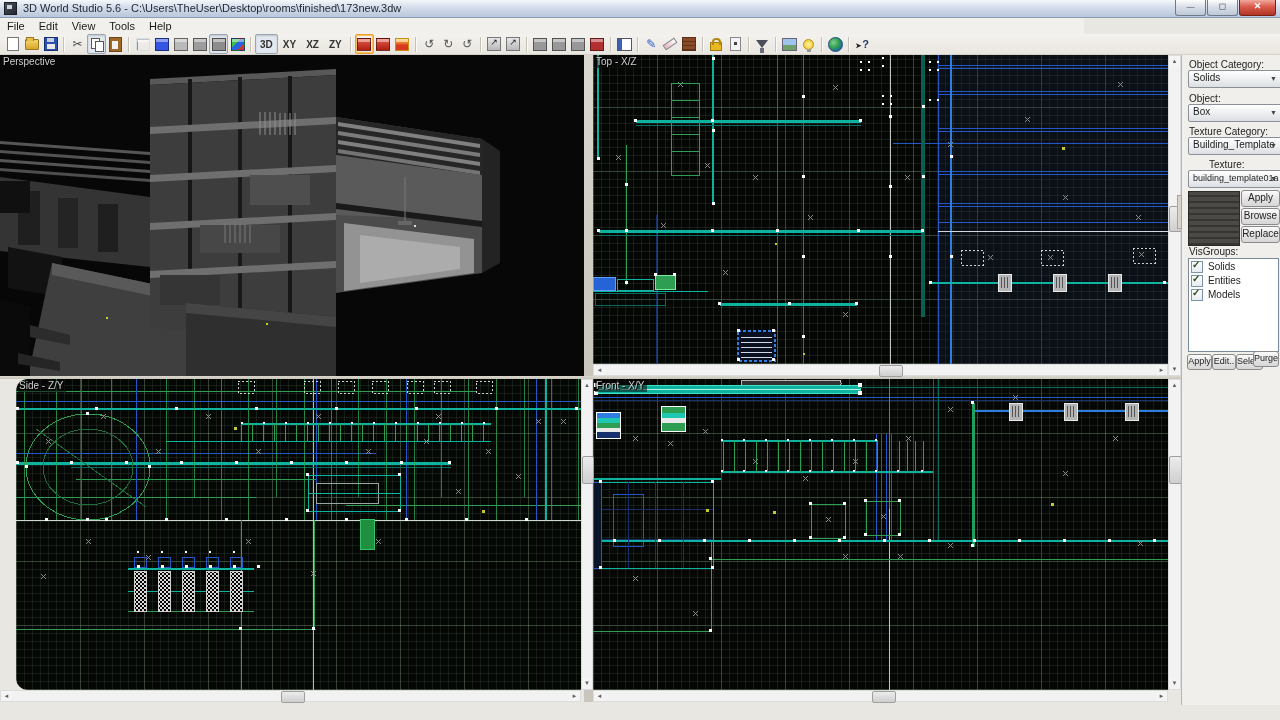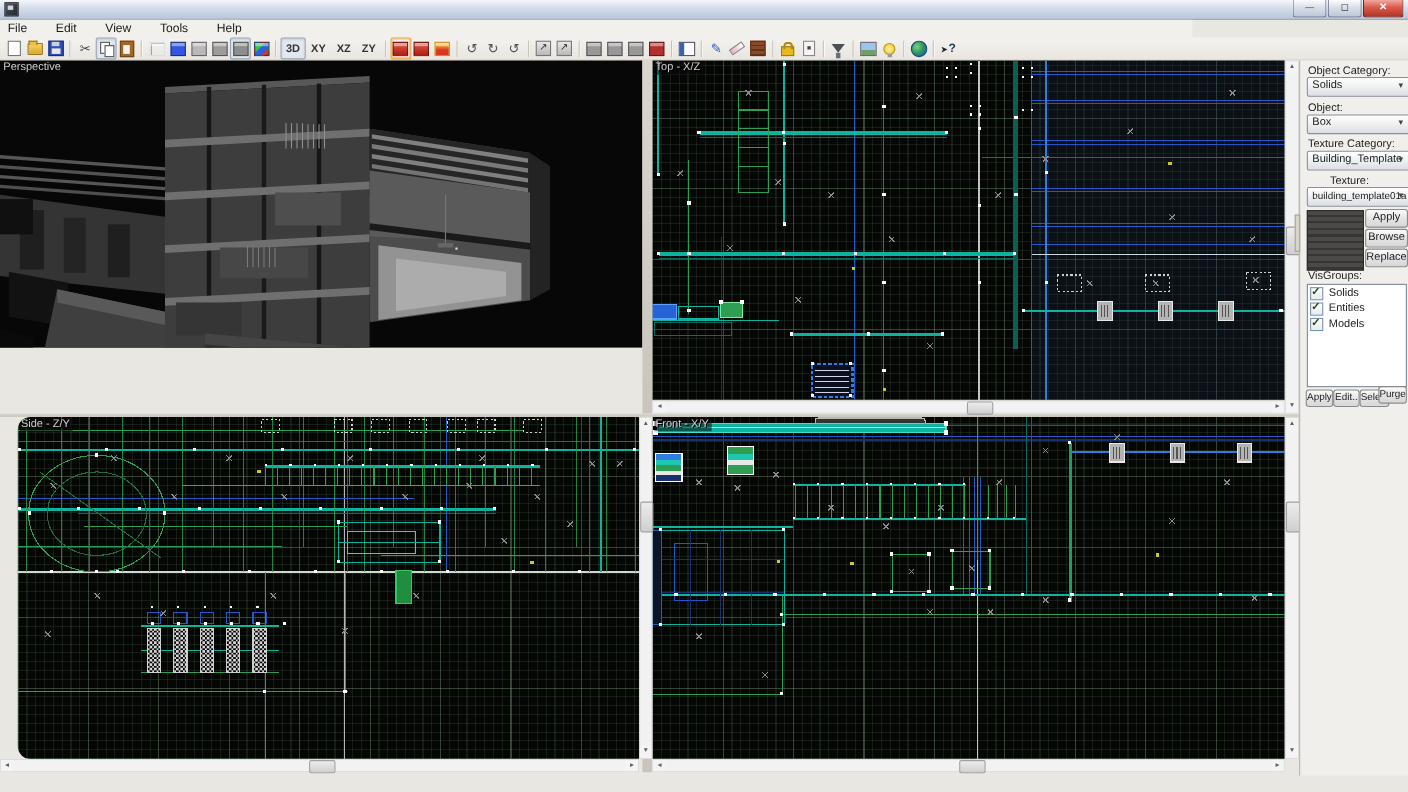--- a/index.html
+++ b/index.html
@@ -12,21 +12,21 @@
   .app-icon::after{content:"";position:absolute;left:2px;top:2px;width:5px;height:4px;background:#cfd4dd;}
   .title-text{left:23px;top:2px;font-size:11px;color:#1d2530;white-space:nowrap;}
   .winbtns{right:4px;top:0;height:15px;display:flex;}
   .wbtn{width:29px;height:15px;margin-left:1px;border:1px solid #70798a;border-top:none;border-radius:0 0 3px 3px;background:linear-gradient(#fdfdfd,#d9dfe8 45%,#bdc8d8);color:#3a4350;font-size:8px;line-height:13px;text-align:center;}
   .wbtn.min::after{content:"—";}
   .wbtn.max::after{content:"◻";font-size:9px;}
   .wbtn.close{width:35px;background:linear-gradient(#f3a89e,#d95a4b 45%,#b03524);border-color:#7c2014;color:#fff;}
   .wbtn.close::after{content:"✕";font-size:9px;font-weight:bold;}
 
   
-  .menubar{left:0;top:18px;width:1084px;height:16px;background:#f2f0ec;display:flex;align-items:center;font-size:11px;color:#1a1a1a;gap:12px;}
+  .menubar{left:0;top:18px;width:1084px;height:16px;background:#f2f0ec;display:flex;align-items:center;font-size:11px;color:#1a1a1a;}
   .menu-item{padding:1px 7px;}
 
   
   .toolbar{left:0;top:34px;width:1280px;height:21px;background:linear-gradient(#f4f2ee,#e9e6e0);border-bottom:1px solid #d6d2c9;display:flex;align-items:center;padding-left:3px;}
   .tb{position:relative;width:17px;height:18px;margin:0 0;display:flex;align-items:center;justify-content:center;border:1px solid transparent;border-radius:2px;flex:0 0 auto;}
   .tb.pressed{border-color:#9aa4b2;background:#e2e8f0;box-shadow:inset 0 1px 2px rgba(0,0,0,.15);}
   .tb.hilite{border-color:#f0a030;box-shadow:0 0 0 1px #f6c060 inset;}
   .tb-sep{width:1px;height:15px;background:#c6c2ba;border-right:1px solid #fbfaf8;margin:0 3px;flex:0 0 auto;}
   .tbtxt{width:auto;padding:0 4px;font-size:10px;color:#333;font-weight:bold;}
   .g{position:relative;display:block;}
@@ -110,20 +110,21 @@
   .statusbar{left:0;top:704px;width:1280px;height:16px;background:#f2f0ec;border-top:1px solid #d3cfc7;font-size:11px;color:#1a1a1a;}
   .st-cell{position:absolute;top:0;height:15px;line-height:15px;border-right:1px solid #d9d6cf;box-shadow:1px 0 0 #fbfaf8;}
 </style>
 </head>
 <body>
 
 <div id="app">
 
   <div class="abs titlebar">
     <div class="abs app-icon"></div>
+    <div class="abs title-text">3D World Studio 5.6 - C:\Users\TheUser\Desktop\rooms\finished\173new.3dw</div>
     <div class="abs winbtns">
       <div class="wbtn min"></div>
       <div class="wbtn max"></div>
       <div class="wbtn close"></div>
     </div>
   </div>
 
   <div class="abs menubar">
     <span class="menu-item">File</span>
     <span class="menu-item">Edit</span>
@@ -251,21 +252,21 @@
     <span class="tb-sep"></span>
     <span class="tb">
         <span class="g g-globe"></span>
       </span>
     <span class="tb-sep"></span>
     <span class="tb">
         <span class="g g-help">?</span>
       </span>
   </div>
 
-  <div class="abs vp" style="left:0;top:55px;width:584px;height:261px;">
+  <div class="abs vp" style="left:0;top:55px;width:584px;height:323px;">
     <span class="vp-label">Perspective</span>
     <svg width="584" height="321">
       <g stroke="none">
         <polygon points="0,86 150,97 150,100 0,89" fill="#565656"></polygon>
         <polygon points="0,95 150,106 150,109 0,98" fill="#525252"></polygon>
         <polygon points="0,104 150,115 150,118 0,107" fill="#565656"></polygon>
         <polygon points="0,113 150,124 150,127 0,116" fill="#4e4e4e"></polygon>
         <polygon points="150,97 368,128 368,152 150,118" fill="#3a3a3a"></polygon>
         <rect x="165" y="102" width="9" height="22" fill="#101010"></rect>
           <rect x="200" y="107" width="9" height="22" fill="#101010"></rect>

